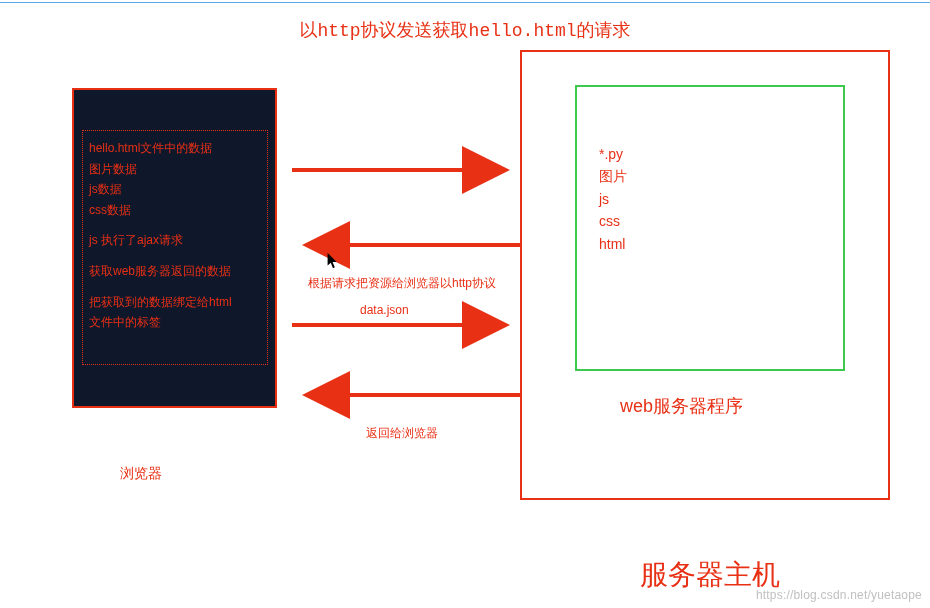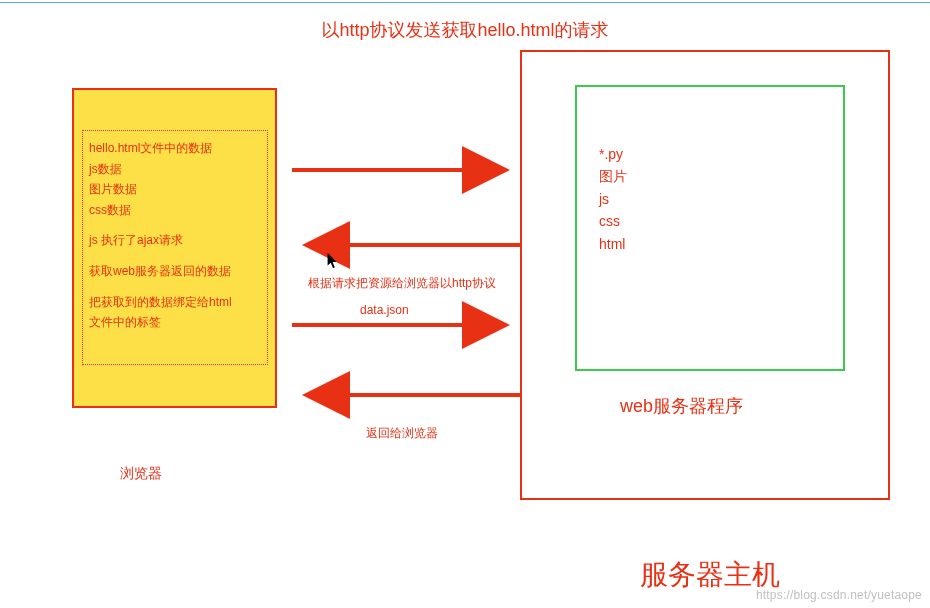--- a/index.html
+++ b/index.html
@@ -18,29 +18,30 @@
     height: 1px;
     background: #5aa8e6;
   }
   .title {
     position: absolute;
     top: 18px;
     left: 50%;
     transform: translateX(-50%);
     color: #e83015;
     font-size: 18px;
+    font-family: Liberation Mono, monospace;
   }
   .browser-box {
     position: absolute;
     left: 72px;
     top: 88px;
     width: 205px;
     height: 320px;
     border: 2px solid #e83015;
-    background: #fde047;
+    background: #0f172a;
   }
   .browser-inner {
     position: absolute;
     left: 8px;
     top: 40px;
     width: 186px;
     height: 235px;
     border: 1px dotted #e83015;
     padding: 8px 6px;
     color: #e83015;
@@ -119,22 +120,22 @@
 </head>
 <body>
 
 <div class="top-hair"></div>
 
 <div class="title">以http协议发送获取hello.html的请求</div>
 
 <div class="browser-box">
   <div class="browser-inner">
     <p>hello.html文件中的数据</p>
+    <p>图片数据</p>
     <p>js数据</p>
-    <p>图片数据</p>
     <p>css数据</p>
     <div class="gap"></div>
     <p>js 执行了ajax请求</p>
     <div class="gap"></div>
     <p>获取web服务器返回的数据</p>
     <div class="gap"></div>
     <p>把获取到的数据绑定给html</p>
     <p>文件中的标签</p>
   </div>
 </div>

